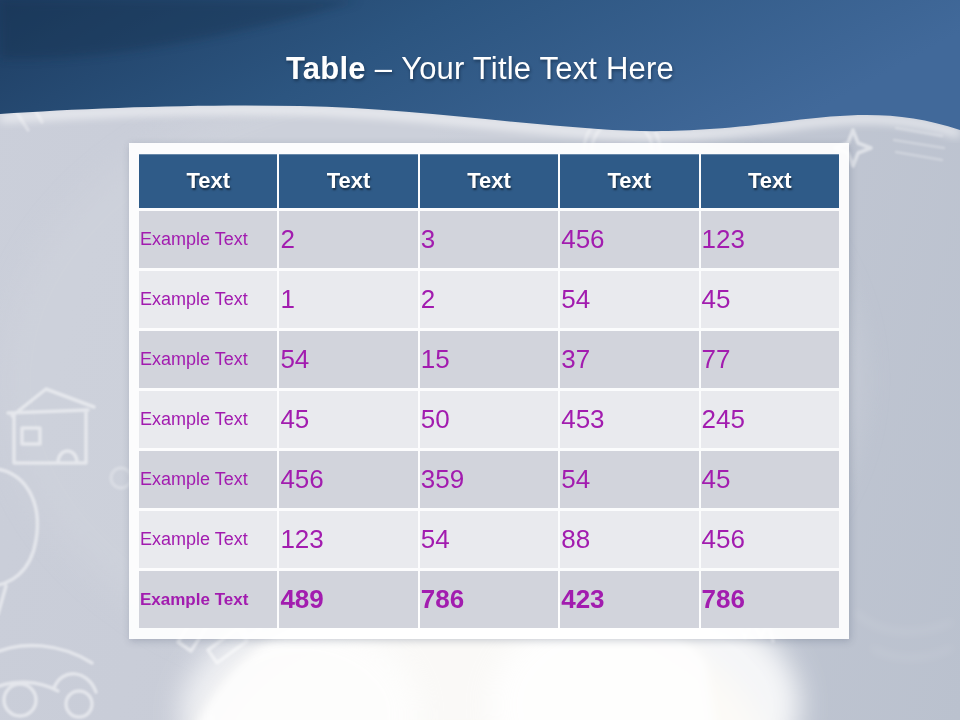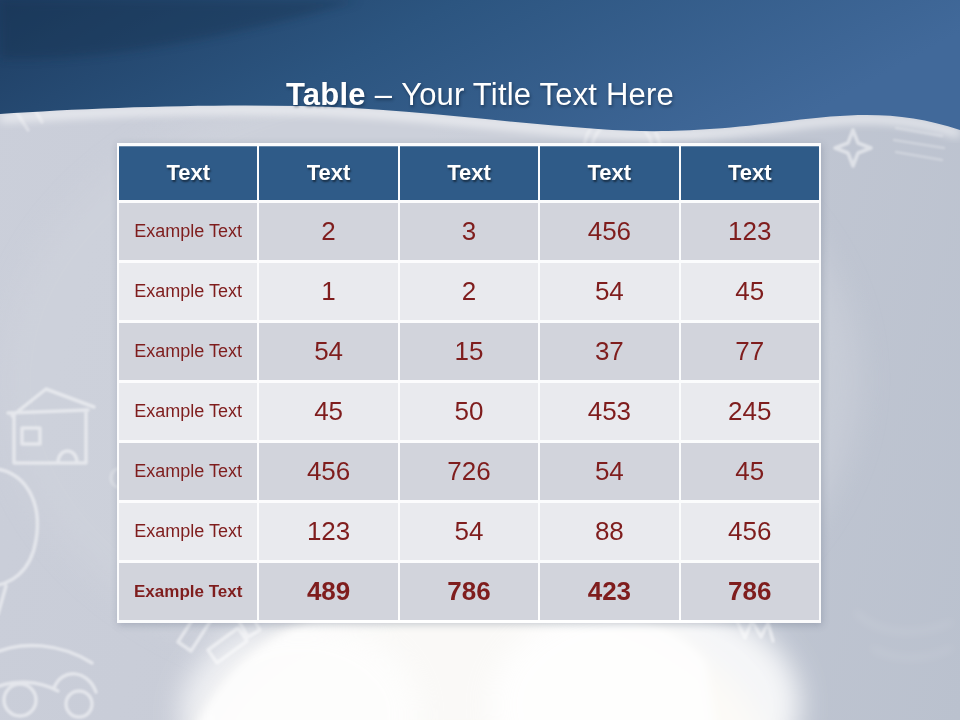--- a/index.html
+++ b/index.html
@@ -11,48 +11,48 @@
   .slide{
     position:relative;width:960px;height:720px;
     background:linear-gradient(105deg,#cbcfda 0%,#c8ccd7 40%,#bac1ce 100%);
     overflow:hidden;
   }
   svg.bg{position:absolute;left:0;top:0;width:960px;height:720px;}
   .title{
     position:absolute;top:52px;left:0;width:960px;
     text-align:center;color:#ffffff;font-size:31px;line-height:34px;
     text-shadow:1px 2px 3px rgba(8,24,44,.45);
-    letter-spacing:.2px;white-space:nowrap;margin-top:26px;
+    letter-spacing:.2px;white-space:nowrap;
   }
   .title .b{font-weight:bold;}
   .title .sep{margin:0 9px;}
   .table-wrap{
-    position:absolute;left:117px;top:143px;width:704px;
+    position:absolute;left:129px;top:143px;width:704px;
     background:rgba(255,255,255,.93);
-    padding:0;
+    padding:8px;
     box-shadow:1px 2px 7px rgba(60,70,100,.25);
   }
   table{
     width:100%;
     border-collapse:separate;
     border-spacing:2px 3px;
     table-layout:fixed;
   }
   th{
     background:#2f5b88;
     height:52px;
     color:#ffffff;font-size:22px;font-weight:bold;
     text-align:center;vertical-align:middle;
     text-shadow:1px 2px 2px rgba(0,0,0,.5);
     box-shadow:inset 0 1px 0 rgba(255,255,255,.28);
   }
   td{
     height:55px;
-    text-align:center;vertical-align:middle;
-    color:#7f1d1d;font-size:26px;
+    vertical-align:middle;
+    color:#a21caf;font-size:26px;
   }
   td.label-cell{font-size:18px;}
   tr.dark td{background:#d2d4dc;}
   tr.light td{background:#e9eaee;}
   tr.bold td{font-weight:bold;}
   tr.bold td.label-cell{font-size:17px;}
 </style>
 </head>
 <body>
 
@@ -151,21 +151,21 @@
           <tr class="light">
             <td class="label-cell">Example Text</td>
             <td>45</td>
             <td>50</td>
             <td>453</td>
             <td>245</td>
           </tr>
           <tr class="dark">
             <td class="label-cell">Example Text</td>
             <td>456</td>
-            <td>726</td>
+            <td>359</td>
             <td>54</td>
             <td>45</td>
           </tr>
           <tr class="light">
             <td class="label-cell">Example Text</td>
             <td>123</td>
             <td>54</td>
             <td>88</td>
             <td>456</td>
           </tr>

